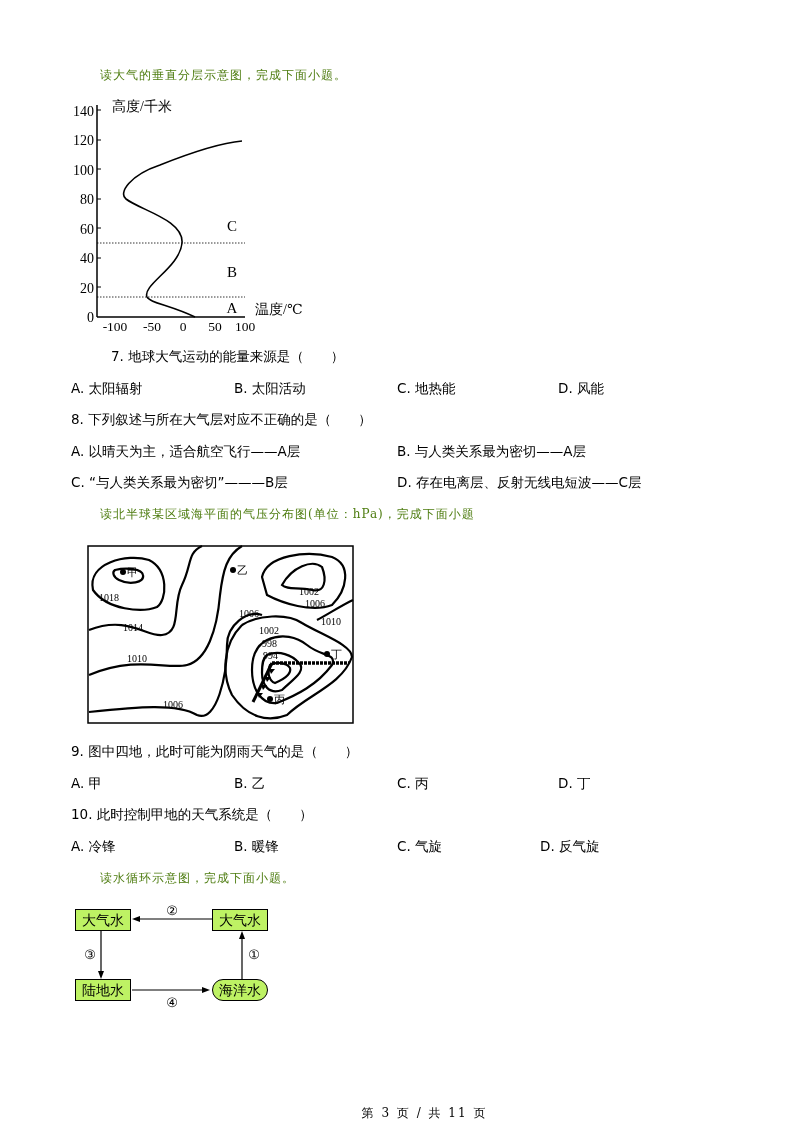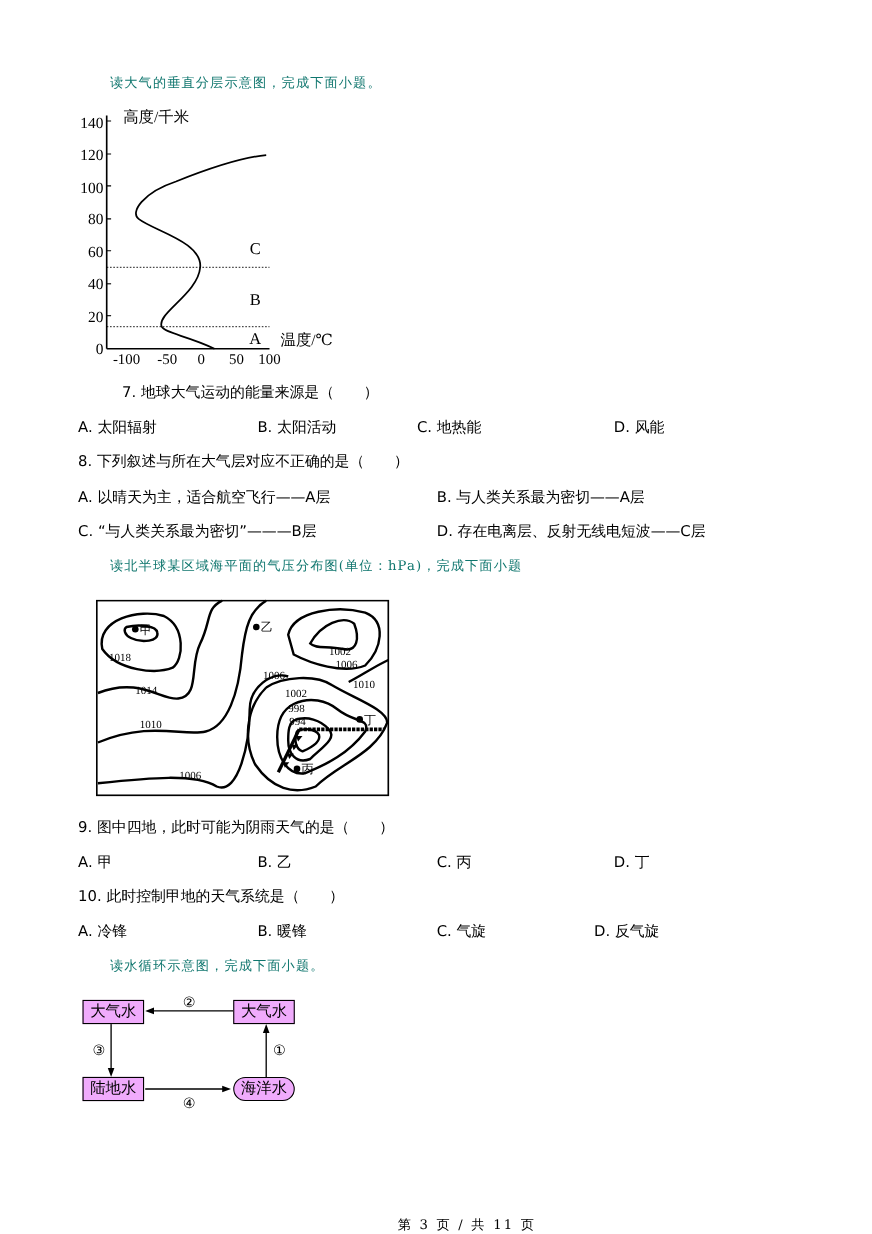--- a/index.html
+++ b/index.html
@@ -1,23 +1,23 @@
 <!DOCTYPE html>
 <html><head>
 <meta charset="utf-8">
 <style>
   html,body{margin:0;padding:0;background:#fff;}
   body{width:793px;height:1122px;position:relative;overflow:hidden;font-family:"DejaVu Serif","Liberation Serif",serif;color:#000;}
   .abs{position:absolute;}
-  .intro{font-size:12px;letter-spacing:1px;color:#0f766e;}
+  .intro{font-size:12px;letter-spacing:1px;color:#4d7c0f;}
   .q{font-size:13.5px;font-family:"DejaVu Sans","Liberation Sans",sans-serif;}
   .opt{font-size:13.5px;font-family:"DejaVu Sans","Liberation Sans",sans-serif;white-space:nowrap;}
   .footer{font-size:12px;letter-spacing:2px;}
   svg text{font-family:"Liberation Serif","DejaVu Serif",serif;}
-  .box{position:absolute;border:1.5px solid #000;background:#f0abfc;font-size:14px;font-family:"DejaVu Sans",sans-serif;text-align:center;line-height:20px;height:20px;}
+  .box{position:absolute;border:1.5px solid #000;background:#bef264;font-size:14px;font-family:"DejaVu Sans",sans-serif;text-align:center;line-height:20px;height:20px;}
 </style>
 </head>
 <body>
 
 <div class="abs intro" style="left:100px;top:67px;">读大气的垂直分层示意图，完成下面小题。</div>
 
 <svg class="abs" style="left:70px;top:95px;" width="240" height="245">
 
   <line x1="27" y1="10" x2="27" y2="222" stroke="#000" stroke-width="1.5"></line>
   <line x1="27" y1="222" x2="175" y2="222" stroke="#000" stroke-width="1.5"></line>
@@ -59,21 +59,21 @@
     <text x="162" y="182">B</text>
     <text x="162" y="136">C</text>
   </g>
 
   <path d="M125,222 C100,210 80,208 77,202 C72,190 110,172 112,148 C114,125 70,115 56,104 C48,98 60,80 90,70 C120,58 150,48 172,46" fill="none" stroke="#000" stroke-width="1.6"></path>
 </svg>
 
 <div class="abs q" style="left:71px;top:348px;margin-left:40px;">7. 地球大气运动的能量来源是（　　）</div>
 <div class="abs opt" style="left:71px;top:380px;">A. 太阳辐射</div>
 <div class="abs opt" style="left:234px;top:380px;">B. 太阳活动</div>
-<div class="abs opt" style="left:379px;top:380px;">C. 地热能</div>
+<div class="abs opt" style="left:397px;top:380px;">C. 地热能</div>
 <div class="abs opt" style="left:558px;top:380px;">D. 风能</div>
 
 <div class="abs q" style="left:71px;top:411px;">8. 下列叙述与所在大气层对应不正确的是（　　）</div>
 <div class="abs opt" style="left:71px;top:443px;">A. 以晴天为主，适合航空飞行——A层</div>
 <div class="abs opt" style="left:397px;top:443px;">B. 与人类关系最为密切——A层</div>
 <div class="abs opt" style="left:71px;top:474px;">C. “与人类关系最为密切”———B层</div>
 <div class="abs opt" style="left:397px;top:474px;">D. 存在电离层、反射无线电短波——C层</div>
 
 <div class="abs intro" style="left:100px;top:506px;">读北半球某区域海平面的气压分布图(单位：hPa)，完成下面小题</div>
 

